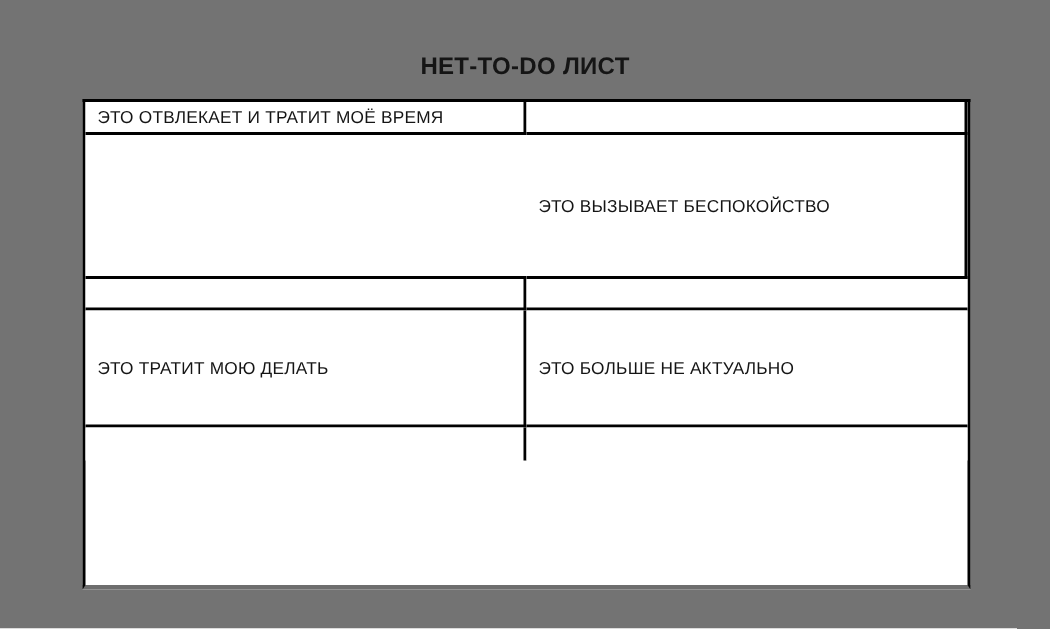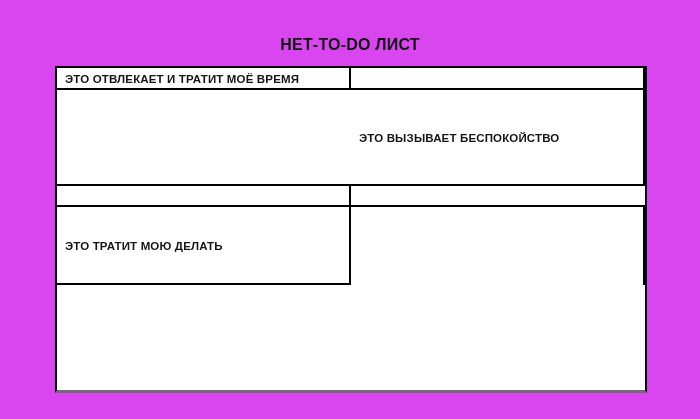--- a/index.html
+++ b/index.html
@@ -5,21 +5,21 @@
   * { margin: 0; padding: 0; box-sizing: border-box; }
   html, body {
     width: 700px; height: 419px;
     background: #ffffff;
     font-family: "Liberation Sans", sans-serif;
     overflow: hidden;
   }
   .page {
     position: relative;
     width: 700px; height: 419px;
-    background: #d946ef;
+    background: #737373;
   }
   .doc-title {
     position: absolute;
     top: 36px; left: 0;
     width: 100%;
     text-align: center;
     font-size: 16px;
     font-weight: bold;
     color: #151515;
     letter-spacing: 0.2px;
@@ -39,21 +39,21 @@
     background: #ffffff;
   }
   .cell.col-left {
     border-right: 2px solid #000000;
   }
   .cell.hdr {
     display: flex;
     align-items: center;
     padding: 1px 8px 0 8px;
     font-size: 11.5px;
-    font-weight: bold;
+    font-weight: normal;
     color: #151515;
     letter-spacing: 0.15px;
     white-space: nowrap;
     overflow: hidden;
     border-bottom: 2px solid #000000;
   }
   .cell.body {
     border-bottom: 2px solid #000000;
   }
   .cell.body.last-row {
@@ -73,18 +73,19 @@
 
     <div class="cell body col-left"></div>
     <div class="cell body"></div>
 
     <div class="cell hdr col-left">ЭТО ВЫЗЫВАЕТ БЕСПОКОЙСТВО</div>
 
     <div class="cell body col-left"></div>
     <div class="cell body"></div>
 
     <div class="cell hdr col-left">ЭТО ТРАТИТ МОЮ ДЕЛАТЬ</div>
+    <div class="cell hdr">ЭТО БОЛЬШЕ НЕ АКТУАЛЬНО</div>
 
     <div class="cell body col-left last-row"></div>
     <div class="cell body last-row"></div>
 
   </div>
 </div>
 
 </body></html>

